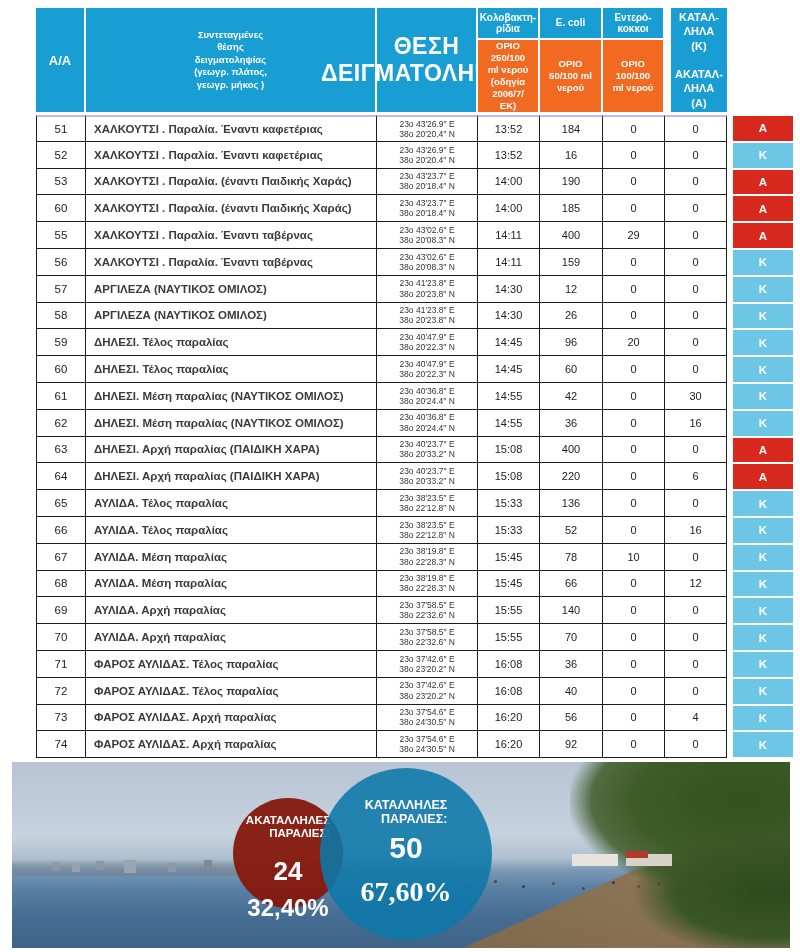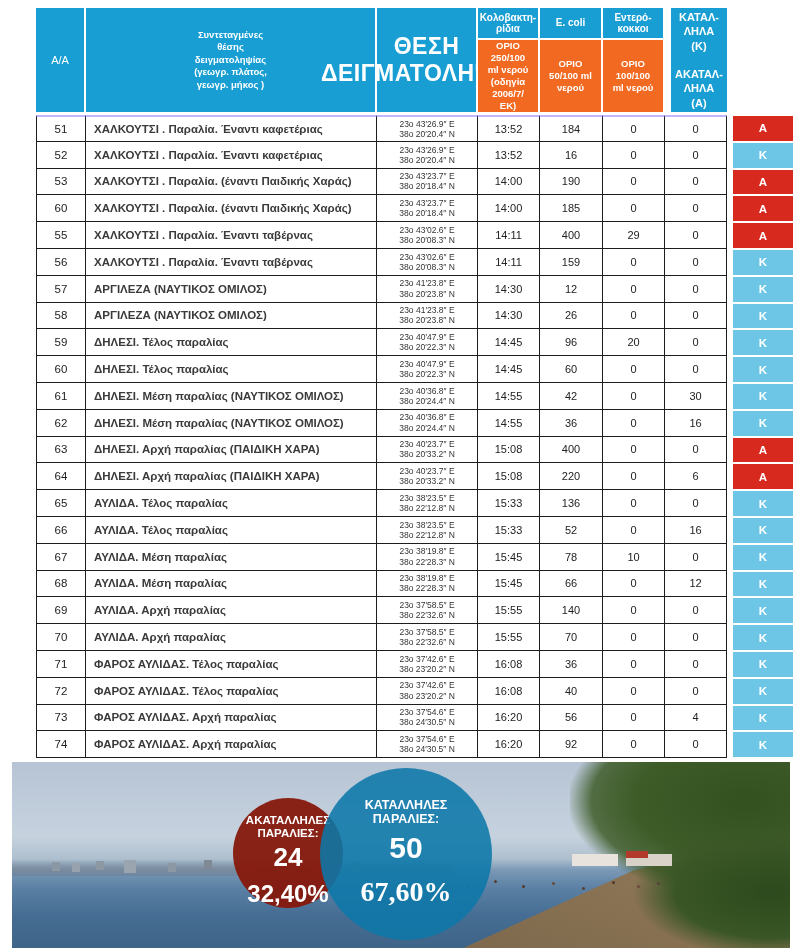--- a/index.html
+++ b/index.html
@@ -4,21 +4,21 @@
 <style>
   * { margin:0; padding:0; box-sizing:border-box; }
   body { background:#fff; font-family:"Liberation Sans", sans-serif; }
   .page { position:relative; width:800px; height:952px; background:#fff; overflow:hidden; }
 
   
   .tablewrap { position:absolute; left:36px; top:8px; width:757px; }
   .thead { display:grid; grid-template-columns:50px 291px 101px 62px 63px 62px 62px 66px; height:104px; }
   .h-cell { background:#189ED3; border-right:2px solid #fff; color:#fff;
             display:flex; align-items:center; justify-content:center; text-align:center; }
-  .h-num   { font-size:11px; font-weight:normal; }
+  .h-num   { font-size:13px; font-weight:bold; }
   .h-loc   { font-size:23px; font-weight:bold; letter-spacing:.5px; }
   .h-coord { font-size:9.5px; font-weight:bold; line-height:1.3; }
   .h-time  { font-size:10px; font-weight:bold; line-height:1.3; }
   .h-split { display:flex; flex-direction:column; border-right:2px solid #fff; }
   .h-split .top { height:30px; background:#189ED3; color:#fff; font-size:10px; font-weight:bold;
                   line-height:1.15; display:flex; align-items:center; justify-content:center; text-align:center; }
   .h-split .bottom { flex:1; margin-top:2px; background:#F26A21; color:#fff; font-size:9.5px; font-weight:bold;
                   line-height:1.25; display:flex; align-items:center; justify-content:center; text-align:center; }
   .h-statuswrap { padding-left:6px; }
   .h-status { width:100%; height:100%; background:#189ED3; color:#fff; font-size:11px; font-weight:bold;
@@ -55,25 +55,25 @@
            background:radial-gradient(ellipse at 70% 40%, #33511f 0%, #3e5c28 45%, rgba(62,92,40,.85) 62%, rgba(62,92,40,0) 72%); }
   .trees2 { position:absolute; right:-15px; top:65px; width:170px; height:130px;
            background:radial-gradient(ellipse at 80% 50%, #2c4a1d 0%, #3a5626 50%, rgba(58,86,38,0) 72%); }
   .shore-buildings { position:absolute; left:560px; top:92px; width:46px; height:12px; background:#e8e4dd;
            box-shadow:54px 0 0 #d8d2c8; }
   .red-roof { position:absolute; left:614px; top:89px; width:22px; height:7px; background:#b23a2a; }
   .swimmers { position:absolute; left:430px; top:120px; width:3px; height:3px; border-radius:50%; background:#5a3f35;
            box-shadow:25px 4px 0 #6b4a3c, 52px -2px 0 #5a3f35, 80px 3px 0 #4f382e, 110px 0 0 #6b4a3c,
                       140px 5px 0 #5a3f35, 170px -1px 0 #4f382e, 195px 3px 0 #6b4a3c, 215px 0 0 #5a3f35; }
   .circle { position:absolute; border-radius:50%; display:flex; flex-direction:column; align-items:center;
-            text-align:center; color:#fff; }
+            text-align:right; color:#fff; }
   .circle.red  { left:221px; top:36px; width:110px; height:110px; background:rgba(134,24,12,.95); padding-top:16px; z-index:2; }
   .circle.blue { left:308px; top:6px;  width:172px; height:172px; background:rgba(13,120,168,.88); padding-top:30px; z-index:3; }
   .red  .c-label { font-size:11.5px; font-weight:bold; line-height:1.12; }
-  .red  .c-count { font-size:26px; font-weight:bold; margin-top:2px; }
+  .red  .c-count { font-size:26px; font-weight:bold; margin-top:16px; }
   .red  .c-pct   { font-size:24px; font-weight:bold; margin-top:7px; }
   .blue .c-label { font-size:12.5px; font-weight:bold; line-height:1.15; }
   .blue .c-count { font-size:30px; font-weight:bold; margin-top:4px; }
   .blue .c-pct   { font-size:28px; font-weight:bold; margin-top:11px;font-family:Liberation Serif, serif; }
 </style>
 </head>
 <body>
 
 <div class="page">
 

